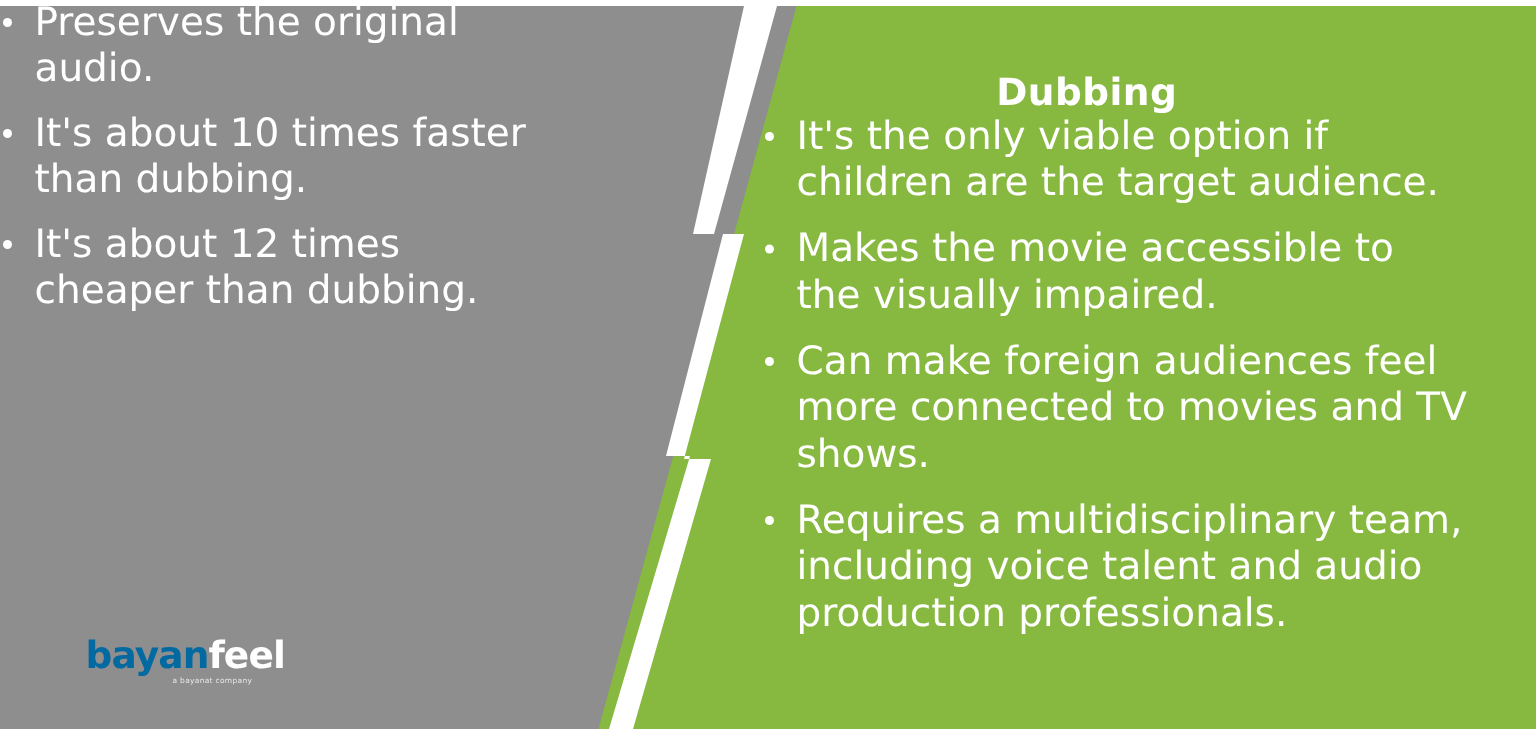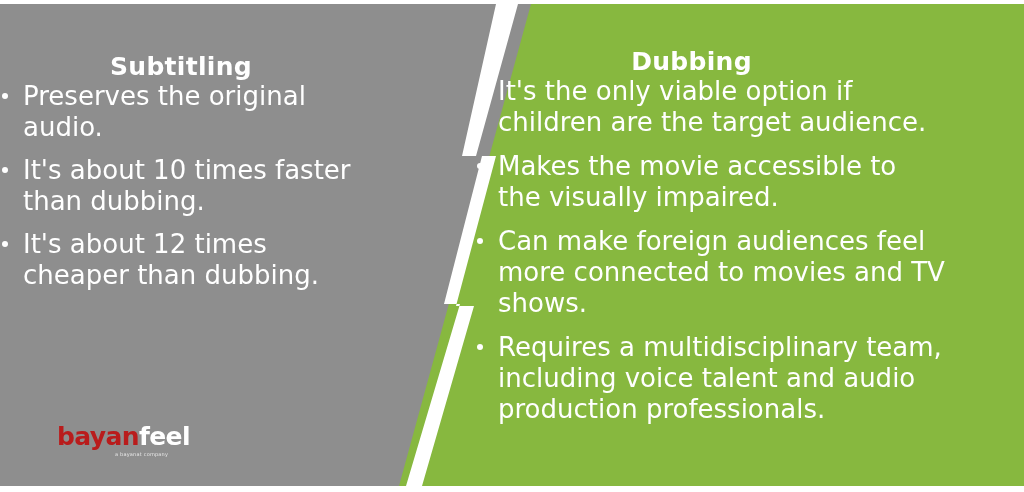--- a/index.html
+++ b/index.html
@@ -69,21 +69,21 @@
     user-select: none;
   }
 
   
   .column {
     position: absolute;
     top: 0;
   }
 
   .col-left  { left: 0;     width: 420px; }
-  .col-right { left: 475px; width: 505px; }
+  .col-right { left: 508px; width: 505px; }
 
   .heading {
     color: #ffffff;
     font-family: "DejaVu Sans", sans-serif;
     font-weight: 700;
     font-size: 25px;
     letter-spacing: 0.3px;
     text-align: center;
   }
   .heading-left  { margin-top: 52px; padding-right: 58px; }
@@ -137,21 +137,21 @@
     top: 424px;
     user-select: none;
   }
   .logo-word {
     font-family: "DejaVu Sans", sans-serif;
     font-weight: 700;
     font-size: 25px;
     line-height: 26px;
     letter-spacing: -0.6px;
   }
-  .logo-bayan { color: #b91c1c; }
+  .logo-bayan { color: #0369a1; }
   .logo-tech  { color: #ffffff; }
   .logo-tagline {
     margin-top: 1px;
     margin-left: 58px;
     font-family: "DejaVu Sans", sans-serif;
     font-size: 5px;
     line-height: 6px;
     letter-spacing: 0.2px;
     color: #e8e8e8;
   }
@@ -164,21 +164,20 @@
   <div class="panel panel-left"></div>
 
   <div class="panel panel-right"></div>
 
   <svg class="bolt" viewBox="0 0 140 482" preserveAspectRatio="none">
     <polygon points="118,0 96,0 62,152 82,152 44,300 60,300 6,482 22,482 74,302 56,302 96,152 76,152" fill="#ffffff"></polygon>
   </svg>
 
 
   <div class="column col-left">
-    <div class="heading heading-left">Subtitling</div>
     <ul class="bullets bullets-left">
       <li>Preserves the original audio.</li>
       <li>It's about 10 times faster than dubbing.</li>
       <li>It's about 12 times cheaper than dubbing.</li>
     </ul>
   </div>
 
   <div class="column col-right">
     <div class="heading heading-right">Dubbing</div>
     <ul class="bullets bullets-right">

